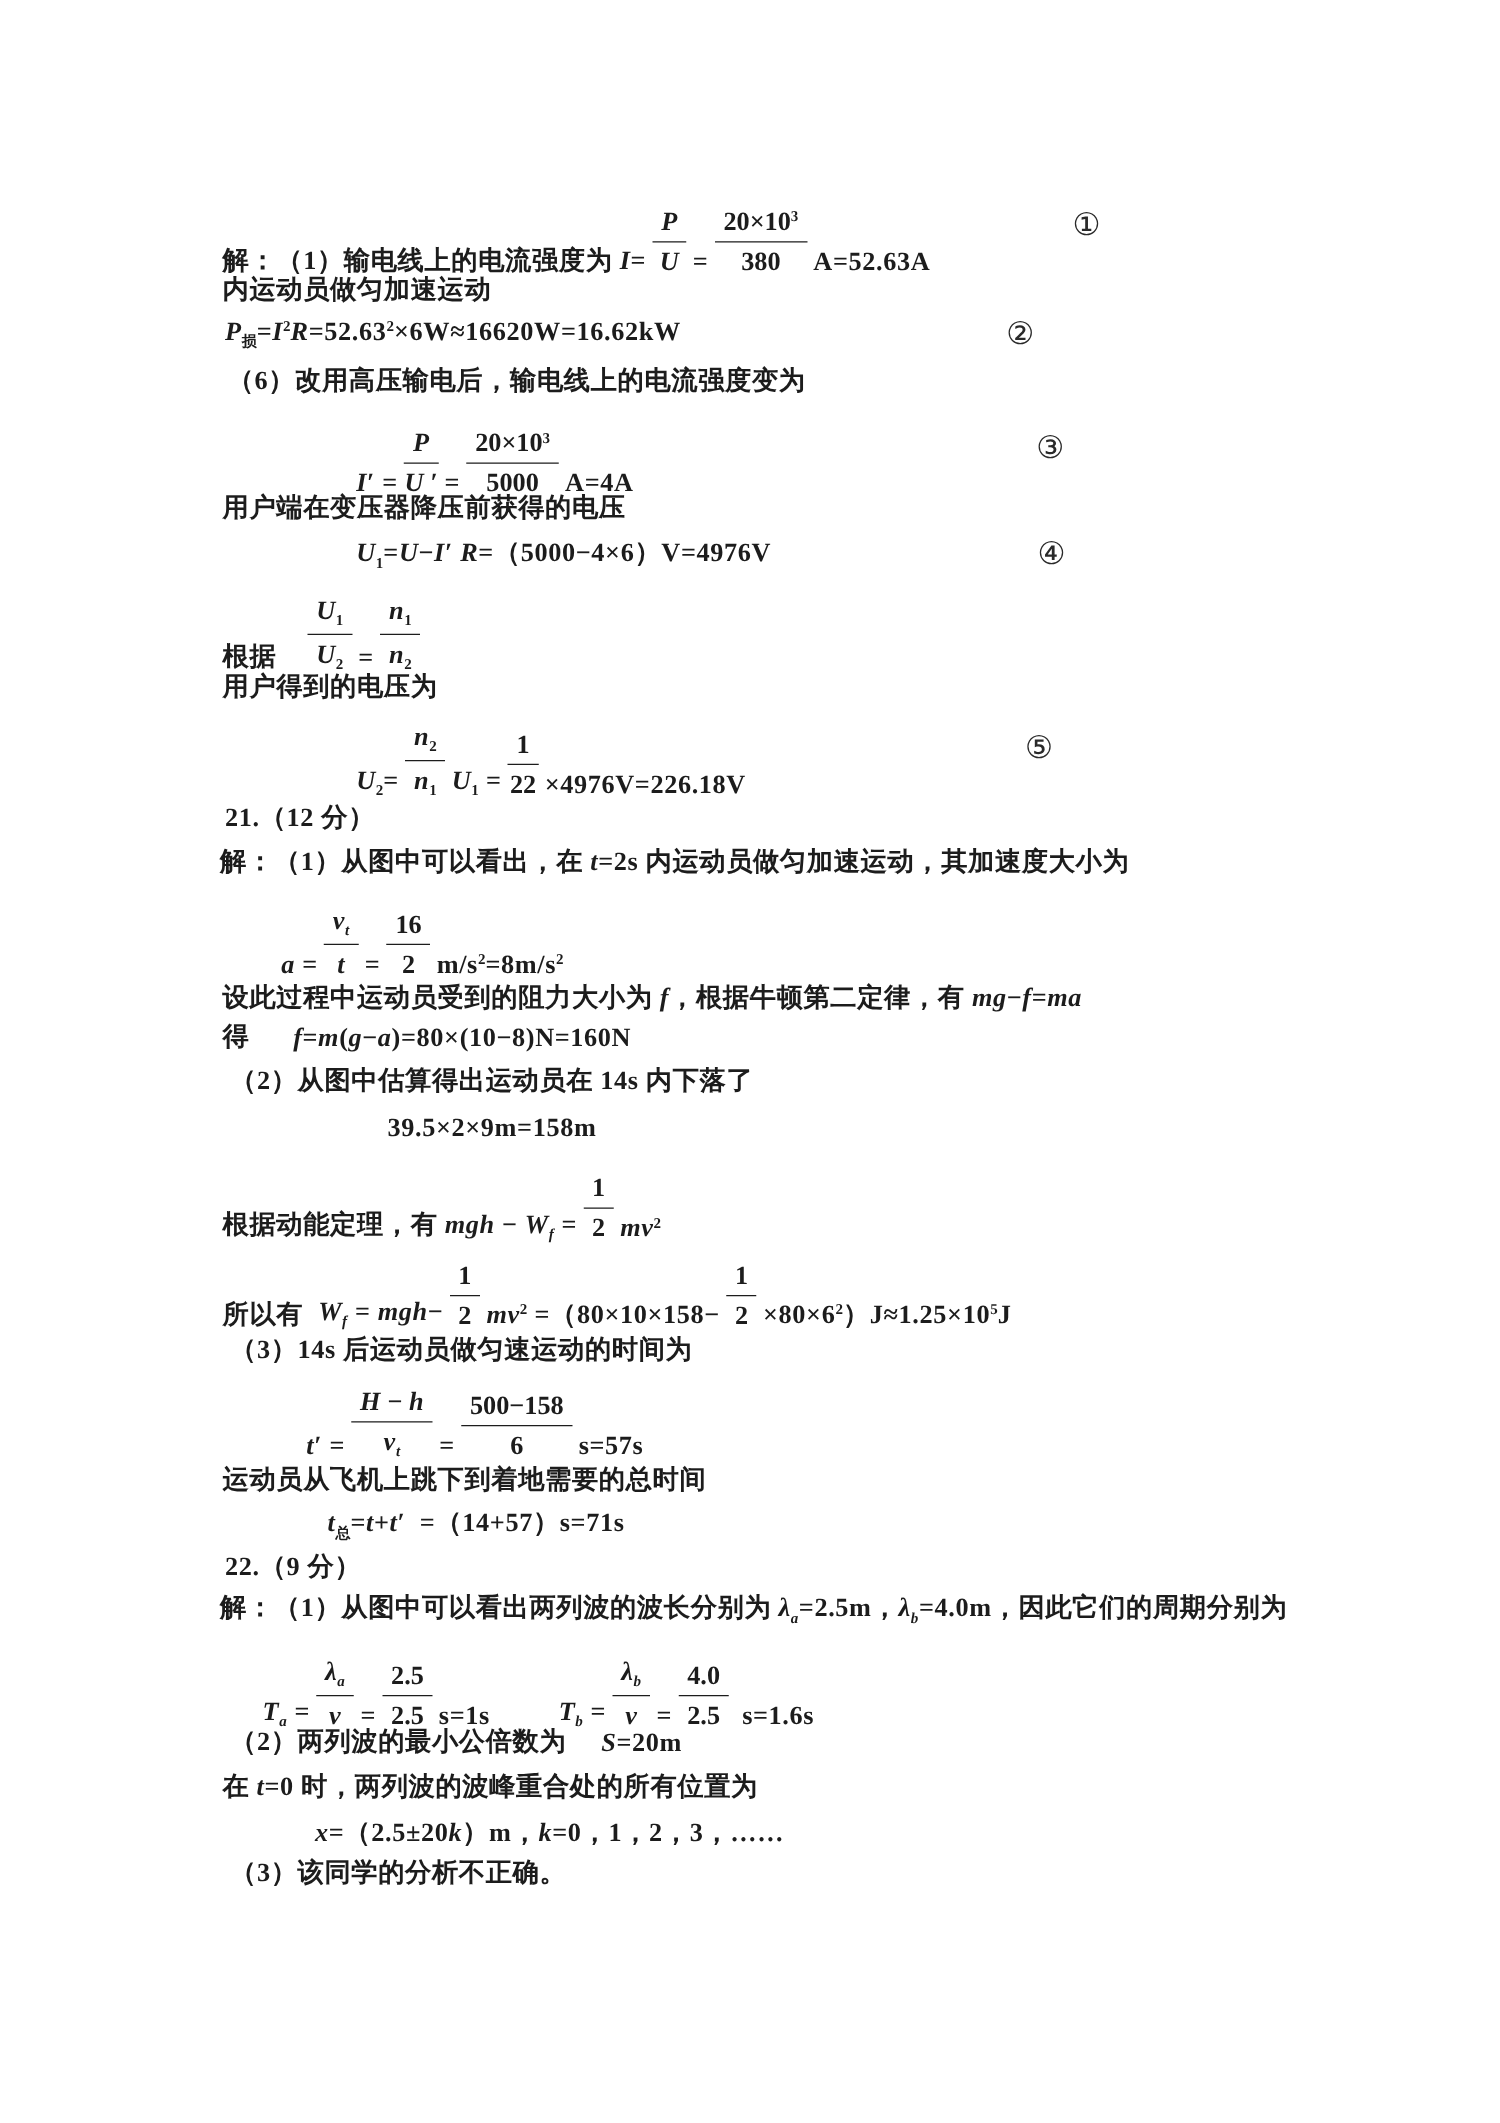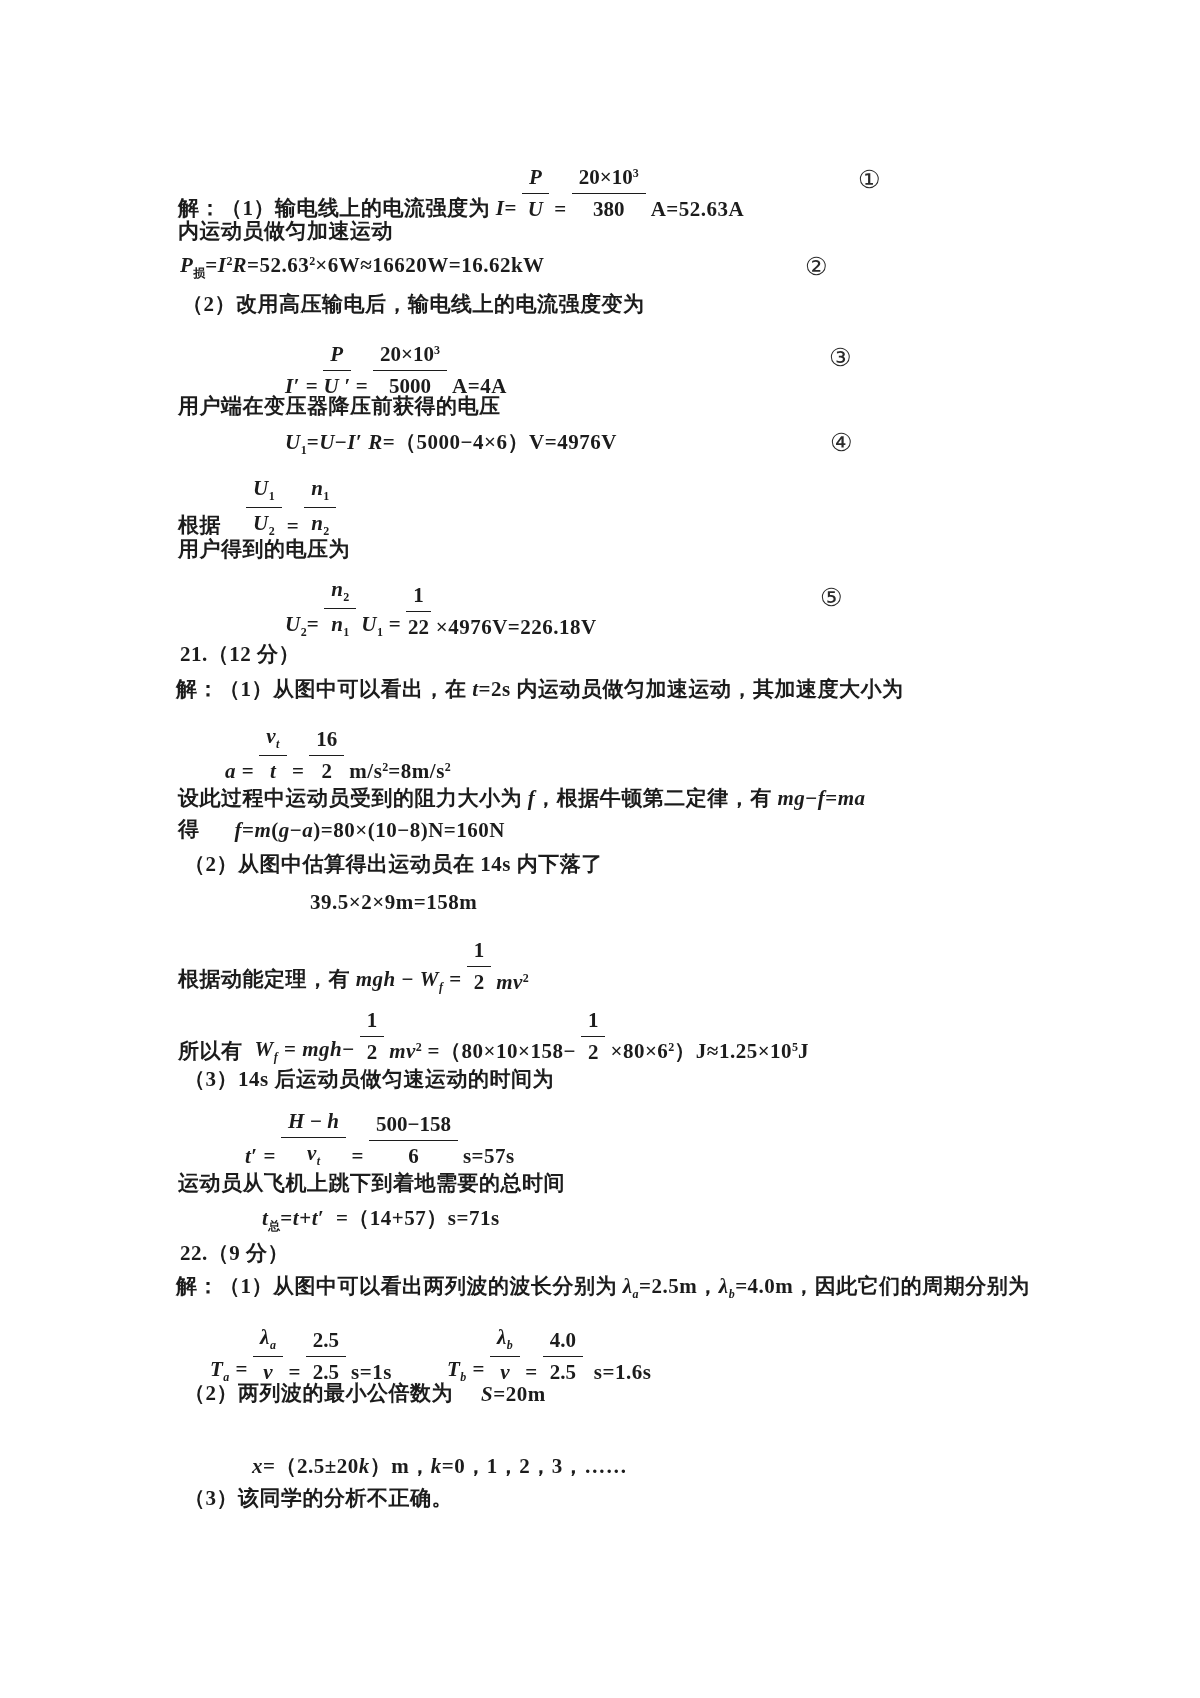--- a/index.html
+++ b/index.html
@@ -76,21 +76,21 @@
   }
 </style>
 </head>
 <body>
 
 <div class="page">
 
   <div class="line fline" style="top:138px;left:178px"><span class="run">解：（1）输电线上的电流强度为 <span class="it">I</span>=</span><span class="frac"><span class="num"><span class="run"><span class="it">P</span></span></span><span class="den"><span class="run"><span class="it">U</span></span></span></span><span class="run">=</span><span class="frac"><span class="num"><span class="run">20×10<sup>3</sup></span></span><span class="den"><span class="run">380</span></span></span><span class="run">A=52.63A</span></div>
   <div class="line tline" style="top:215px;left:178px"><span class="run">内运动员做匀加速运动</span></div>
   <div class="line tline" style="top:252px;left:180px"><span class="run"><span class="it">P</span><sub>损</sub>=<span class="it">I</span><sup>2</sup><span class="it">R</span>=52.63<sup>2</sup>×6W≈16620W=16.62kW</span></div>
-  <div class="line tline" style="top:288px;left:182px"><span class="run">（2）改用高压输电后，输电线上的电流强度变为</span></div>
+  <div class="line tline" style="top:288px;left:182px"><span class="run">（6）改用高压输电后，输电线上的电流强度变为</span></div>
   <div class="line fline" style="top:315px;left:285px"><span class="run"><span class="it">I</span>′ =</span><span class="frac"><span class="num"><span class="run"><span class="it">P</span></span></span><span class="den"><span class="run"><span class="it">U</span> ′</span></span></span><span class="run">=</span><span class="frac"><span class="num"><span class="run">20×10<sup>3</sup></span></span><span class="den"><span class="run">5000</span></span></span><span class="run">A=4A</span></div>
   <div class="line tline" style="top:390px;left:178px"><span class="run">用户端在变压器降压前获得的电压</span></div>
   <div class="line tline" style="top:428px;left:285px"><span class="run"><span class="it">U</span><sub>1</sub>=<span class="it">U</span>−<span class="it">I</span>′ <span class="it">R</span>=（5000−4×6）V=4976V</span></div>
   <div class="line fline" style="top:455px;left:178px"><span class="run">根据</span><span class="gap" style="width: 20px;"></span><span class="frac"><span class="num"><span class="run"><span class="it">U</span><sub>1</sub></span></span><span class="den"><span class="run"><span class="it">U</span><sub>2</sub></span></span></span><span class="run">=</span><span class="frac"><span class="num"><span class="run"><span class="it">n</span><sub>1</sub></span></span><span class="den"><span class="run"><span class="it">n</span><sub>2</sub></span></span></span></div>
   <div class="line tline" style="top:533px;left:178px"><span class="run">用户得到的电压为</span></div>
   <div class="line fline" style="top:556px;left:285px"><span class="run"><span class="it">U</span><sub>2</sub>=</span><span class="frac"><span class="num"><span class="run"><span class="it">n</span><sub>2</sub></span></span><span class="den"><span class="run"><span class="it">n</span><sub>1</sub></span></span></span><span class="run"><span class="it">U</span><sub>1</sub> =</span><span class="frac"><span class="num"><span class="run">1</span></span><span class="den"><span class="run">22</span></span></span><span class="run">×4976V=226.18V</span></div>
   <div class="line tline" style="top:638px;left:180px"><span class="run">21.（12 分）</span></div>
   <div class="line tline" style="top:673px;left:176px"><span class="run">解：（1）从图中可以看出，在 <span class="it">t</span>=2s 内运动员做匀加速运动，其加速度大小为</span></div>
   <div class="line fline" style="top:700px;left:225px"><span class="run"><span class="it">a</span> =</span><span class="frac"><span class="num"><span class="run"><span class="it">v</span><sub class="it">t</sub></span></span><span class="den"><span class="run"><span class="it">t</span></span></span></span><span class="run">=</span><span class="frac"><span class="num"><span class="run">16</span></span><span class="den"><span class="run">2</span></span></span><span class="run">m/s<sup>2</sup>=8m/s<sup>2</sup></span></div>
   <div class="line tline" style="top:782px;left:178px"><span class="run">设此过程中运动员受到的阻力大小为 <span class="it">f</span>，根据牛顿第二定律，有 <span class="it">mg</span>−<span class="it">f</span>=<span class="it">ma</span></span></div>
@@ -100,20 +100,21 @@
   <div class="line fline" style="top:911px;left:178px"><span class="run">根据动能定理，有 <span class="it">mgh</span> − <span class="it">W</span><sub class="it">f</sub> =</span><span class="frac"><span class="num"><span class="run">1</span></span><span class="den"><span class="run">2</span></span></span><span class="run"><span class="it">mv</span><sup>2</sup></span></div>
   <div class="line fline" style="top:981px;left:178px"><span class="run">所以有</span><span class="gap" style="width: 12px;"></span><span class="run"><span class="it">W</span><sub class="it">f</sub> = <span class="it">mgh</span>−</span><span class="frac"><span class="num"><span class="run">1</span></span><span class="den"><span class="run">2</span></span></span><span class="run"><span class="it">mv</span><sup>2</sup> =（80×10×158−</span><span class="frac"><span class="num"><span class="run">1</span></span><span class="den"><span class="run">2</span></span></span><span class="run">×80×6<sup>2</sup>）J≈1.25×10<sup>5</sup>J</span></div>
   <div class="line tline" style="top:1063px;left:184px"><span class="run">（3）14s 后运动员做匀速运动的时间为</span></div>
   <div class="line fline" style="top:1085px;left:245px"><span class="run"><span class="it">t</span>′ =</span><span class="frac"><span class="num"><span class="run"><span class="it">H</span> − <span class="it">h</span></span></span><span class="den"><span class="run"><span class="it">v</span><sub class="it">t</sub></span></span></span><span class="run">=</span><span class="frac"><span class="num"><span class="run">500−158</span></span><span class="den"><span class="run">6</span></span></span><span class="run">s=57s</span></div>
   <div class="line tline" style="top:1167px;left:178px"><span class="run">运动员从飞机上跳下到着地需要的总时间</span></div>
   <div class="line tline" style="top:1205px;left:262px"><span class="run"><span class="it">t</span><sub>总</sub>=<span class="it">t</span>+<span class="it">t</span>′  =（14+57）s=71s</span></div>
   <div class="line tline" style="top:1237px;left:180px"><span class="run">22.（9 分）</span></div>
   <div class="line tline" style="top:1272px;left:176px"><span class="run">解：（1）从图中可以看出两列波的波长分别为 <span class="it">λ</span><sub class="it">a</sub>=2.5m，<span class="it">λ</span><sub class="it">b</sub>=4.0m，因此它们的周期分别为</span></div>
   <div class="line fline" style="top:1301px;left:210px"><span class="run"><span class="it">T</span><sub class="it">a</sub> =</span><span class="frac"><span class="num"><span class="run"><span class="it">λ</span><sub class="it">a</sub></span></span><span class="den"><span class="run"><span class="it">v</span></span></span></span><span class="run">=</span><span class="frac"><span class="num"><span class="run">2.5</span></span><span class="den"><span class="run">2.5</span></span></span><span class="run">s=1s</span><span class="gap" style="width: 55px;"></span><span class="run"><span class="it">T</span><sub class="it">b</sub> =</span><span class="frac"><span class="num"><span class="run"><span class="it">λ</span><sub class="it">b</sub></span></span><span class="den"><span class="run"><span class="it">v</span></span></span></span><span class="run">=</span><span class="frac"><span class="num"><span class="run">4.0</span></span><span class="den"><span class="run">2.5</span></span></span><span class="run"> s=1.6s</span></div>
   <div class="line tline" style="top:1377px;left:184px"><span class="run">（2）两列波的最小公倍数为</span><span class="gap" style="width: 28px;"></span><span class="run"><span class="it">S</span>=20m</span></div>
+  <div class="line tline" style="top:1413px;left:178px"><span class="run">在 <span class="it">t</span>=0 时，两列波的波峰重合处的所有位置为</span></div>
   <div class="line tline" style="top:1450px;left:252px"><span class="run"><span class="it">x</span>=（2.5±20<span class="it">k</span>）m，<span class="it">k</span>=0，1，2，3，……</span></div>
   <div class="line tline" style="top:1482px;left:184px"><span class="run">（3）该同学的分析不正确。</span></div>
 
   <span class="circ" style="top:165px;left:858px">①</span>
   <span class="circ" style="top:252px;left:805px">②</span>
   <span class="circ" style="top:343px;left:829px">③</span>
   <span class="circ" style="top:428px;left:830px">④</span>
   <span class="circ" style="top:583px;left:820px">⑤</span>
 
 </div>

